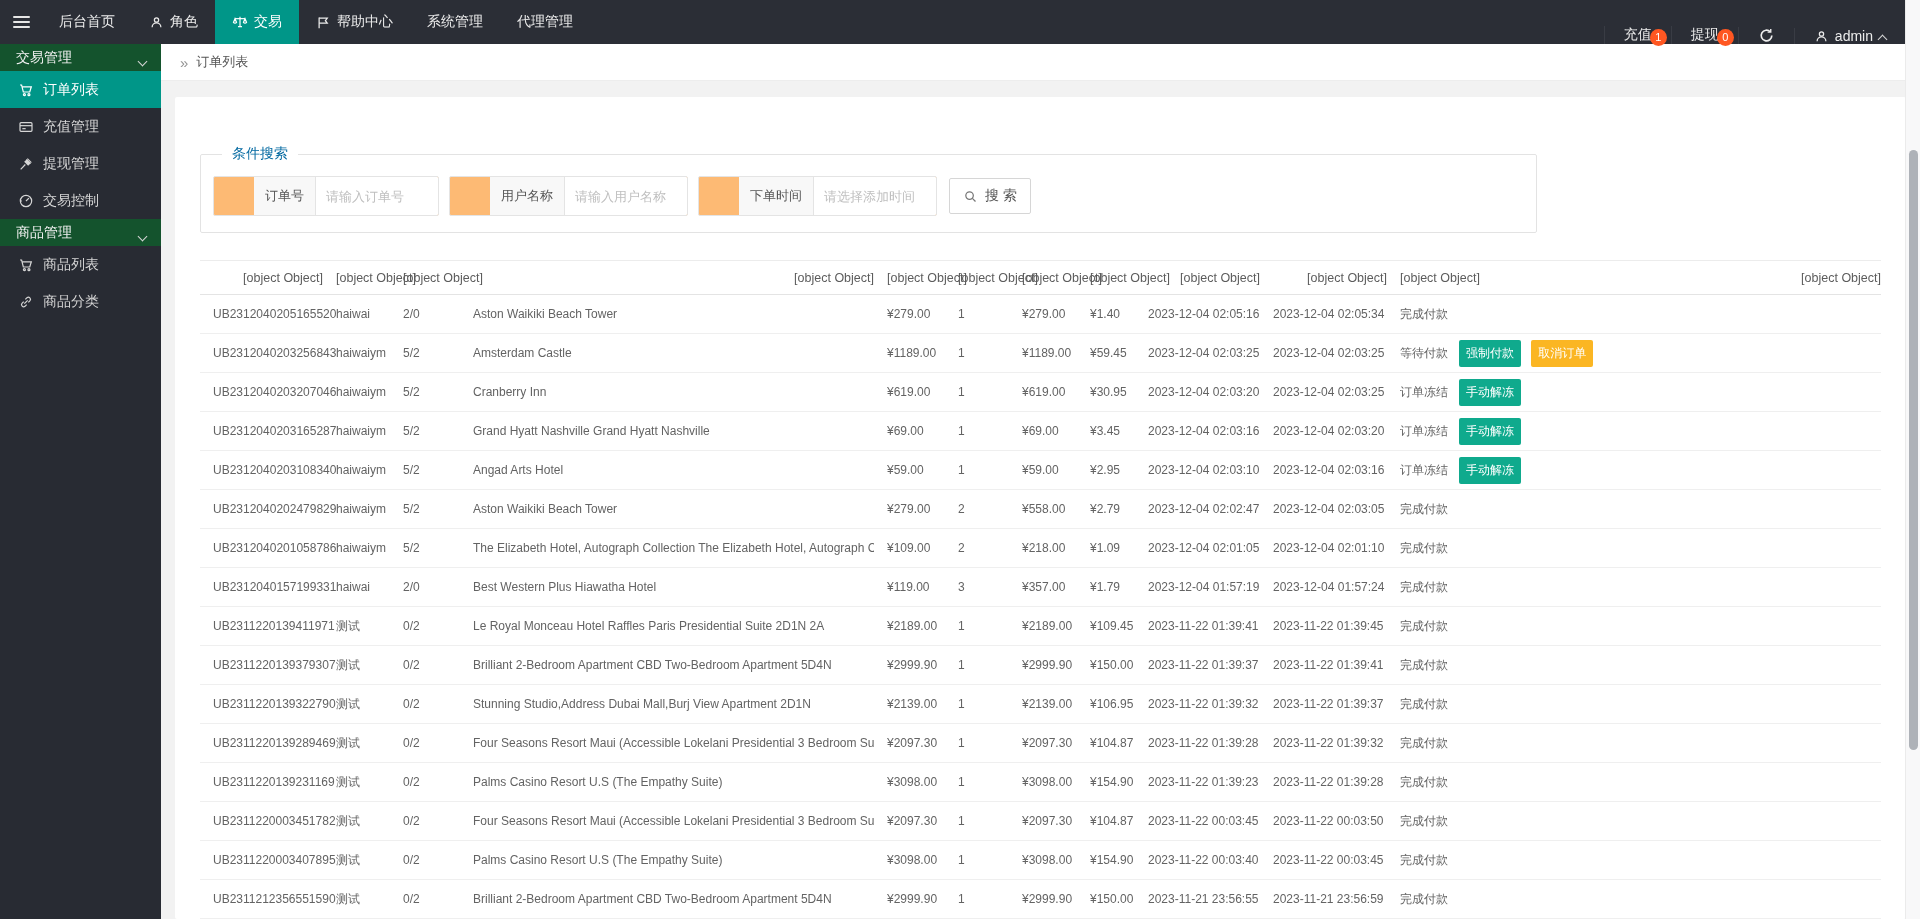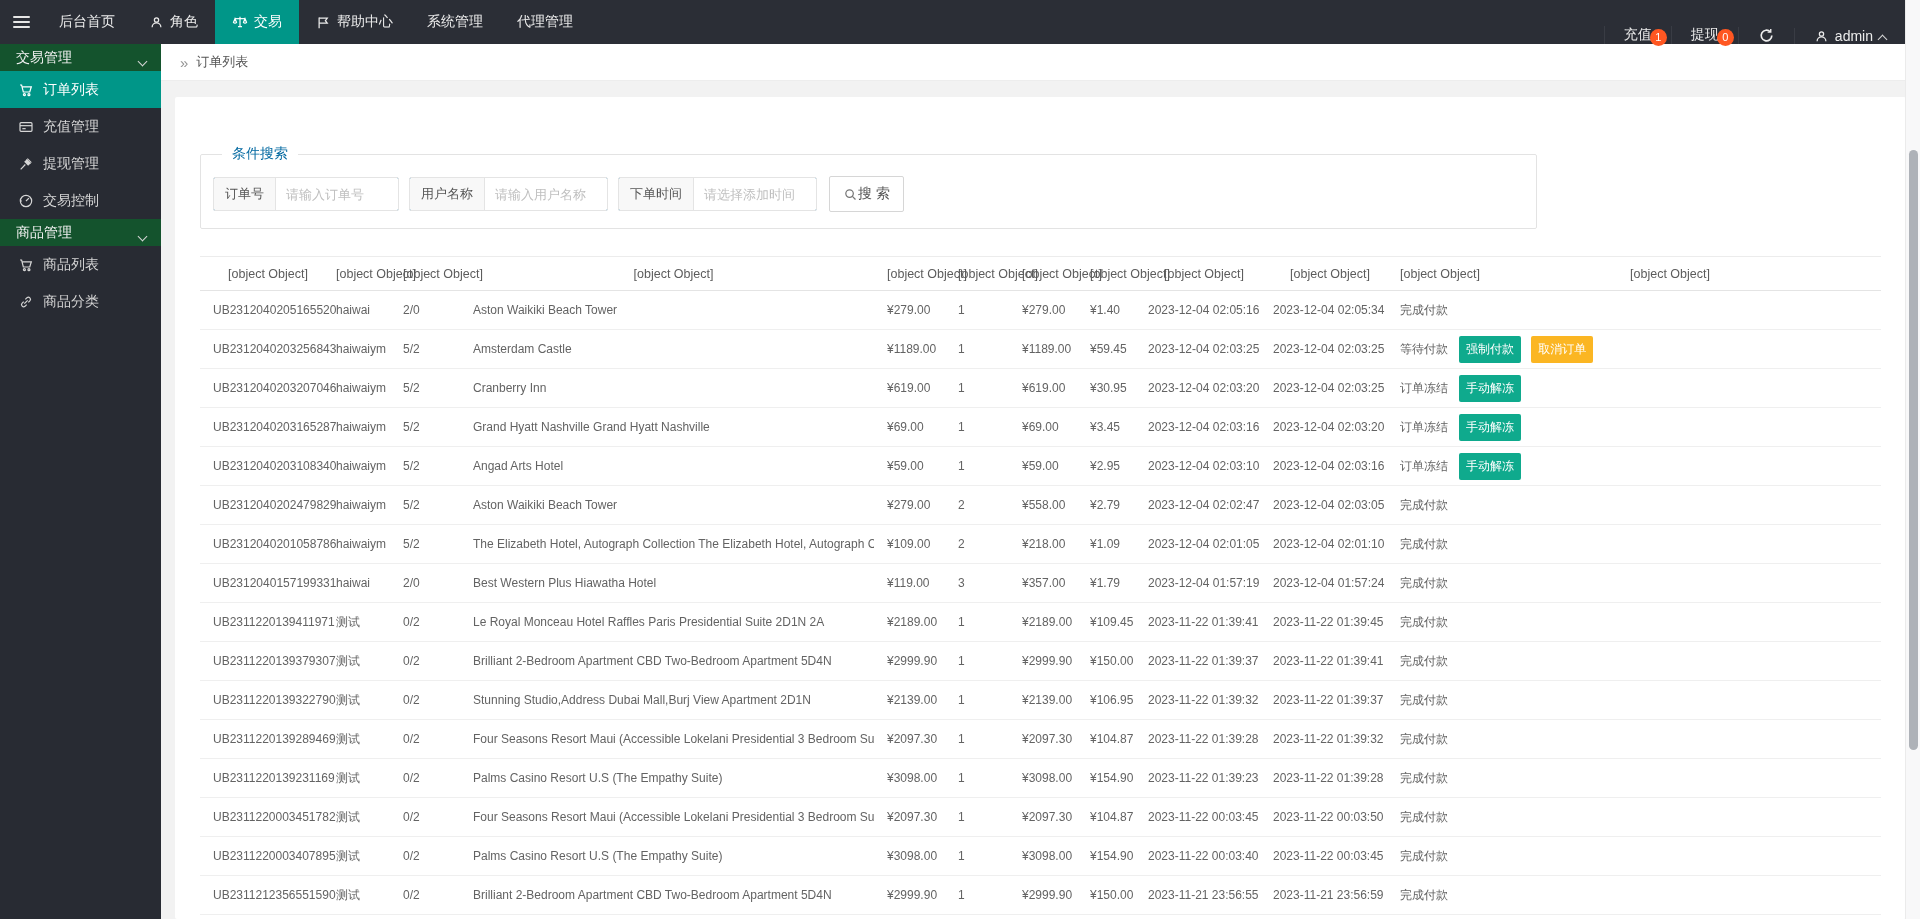--- a/index.html
+++ b/index.html
@@ -38,30 +38,30 @@
 
   
   .main { margin-left:161px; padding-top:44px; }
   .breadcrumb { height:37px; background:#fff; border-bottom:1px solid #ededed; display:flex; align-items:center; padding-left:19px; font-size:13px; color:#555; }
   .crumb-icon { color:#949494; font-size:15px; margin-right:8px; }
   .panel { margin:16px 14px 0 14px; background:#fff; border-radius:2px; height:822px; padding:48px 25px 0 25px; overflow:hidden; }
 
   fieldset.search-box { width:1337px; border:1px solid #e3e3e3; border-radius:2px; padding:13px 14px 16px 12px; }
   fieldset.search-box legend { font-size:14px; color:#0369a1; padding:0 10px; margin-left:9px; }
   .search-row { display:flex; align-items:center; gap:10px; }
-  .input-group { display:flex; height:34px; border:1px solid #e4e4e4; border-radius:2px; overflow:hidden; background:#0369a1; }
+  .input-group { display:flex; height:40px; border:1px solid #e4e4e4; border-radius:2px; overflow:hidden; background:#fdba74;padding-left:40px; }
   .input-addon { background:#f8f8f8; border-right:1px solid #e4e4e4; padding:0 11px; display:flex; align-items:center; font-size:13px; color:#555; white-space:nowrap; }
   .input-group input { border:none; outline:none; padding:0 10px; font-size:13px; color:#666; width:122px; background:#fff; }
   .input-group input::placeholder { color:#bfbfbf; }
-  .btn-search { margin-left:2px; height:36px; padding:0 13px; background:#fff; border:1px solid #d6d6d6; border-radius:2px; font-size:14px; color:#555; display:flex; align-items:center; cursor:pointer; }
+  .btn-search { margin-left:2px; height:36px; padding:0 13px; background:#fff; border:1px solid #d6d6d6; border-radius:2px; font-size:14px; color:#555; display:flex; align-items:center; gap:7px; cursor:pointer; }
   .btn-search .icon { color:#777; }
 
   
   table.orders { width:1681px; margin-top:27px; border-collapse:collapse; table-layout:fixed; }
-  table.orders th { height:34px; border-top:1px solid #ececec; border-bottom:1px solid #e4e4e4; font-weight:normal; text-align:center; font-size:12.5px; color:#5c5c5c; padding:0 0 0 13px; white-space:nowrap; }
+  table.orders th { height:34px; border-top:1px solid #ececec; border-bottom:1px solid #e4e4e4; font-weight:normal; text-align:right; font-size:12.5px; color:#5c5c5c; padding:0 0 0 13px; white-space:nowrap; }
   table.orders td { height:39px; border-bottom:1px solid #efefef; font-size:12px; color:#636363; padding:0 0 0 13px; white-space:nowrap; overflow:visible; }
   table.orders td.clip { overflow:hidden; }
   .btn-action { display:inline-block; height:27px; line-height:27px; padding:0 7px; border:none; border-radius:2px; color:#fff; font-size:12px; margin-right:7px; cursor:pointer; font-family:Liberation Serif, serif; }
   .btn-action[data-style="teal"] { background:#0faa8d; }
   .btn-action[data-style="yellow"] { background:#fbb623; }
 
   
   .scrollbar-track { position:fixed; top:0; right:0; width:15px; height:919px; background:#f8f8f9; border-left:1px solid #ebebeb; z-index:40; }
   .scrollbar-thumb { position:absolute; left:3px; width:9px; top:150px; height:600px; background:#aeb2b8; border-radius:5px; }
 </style>

